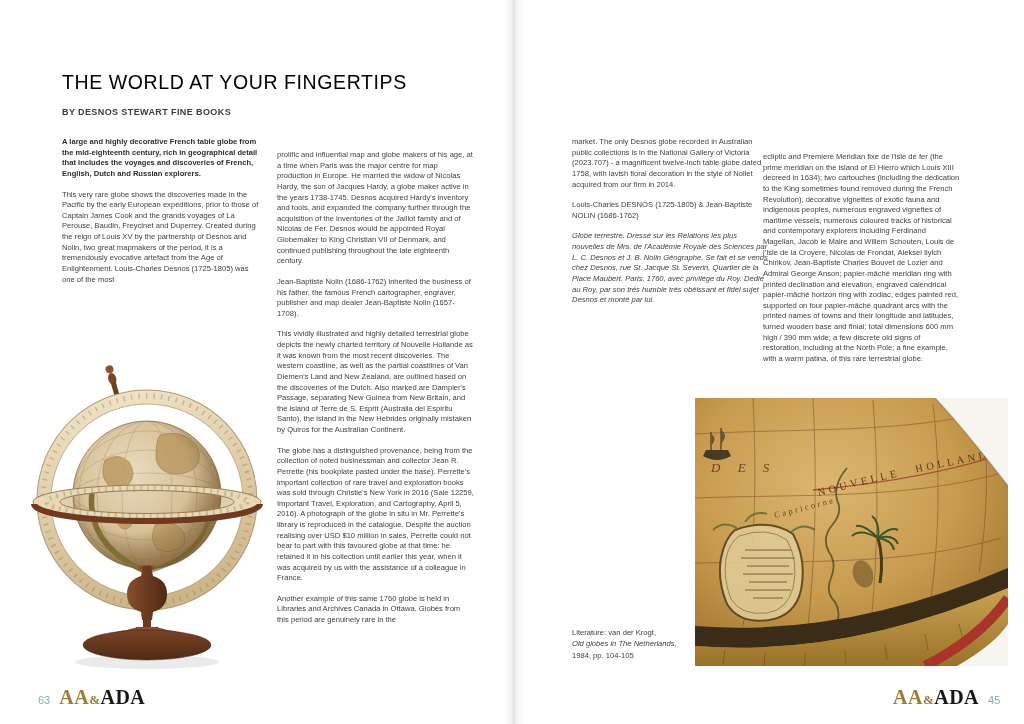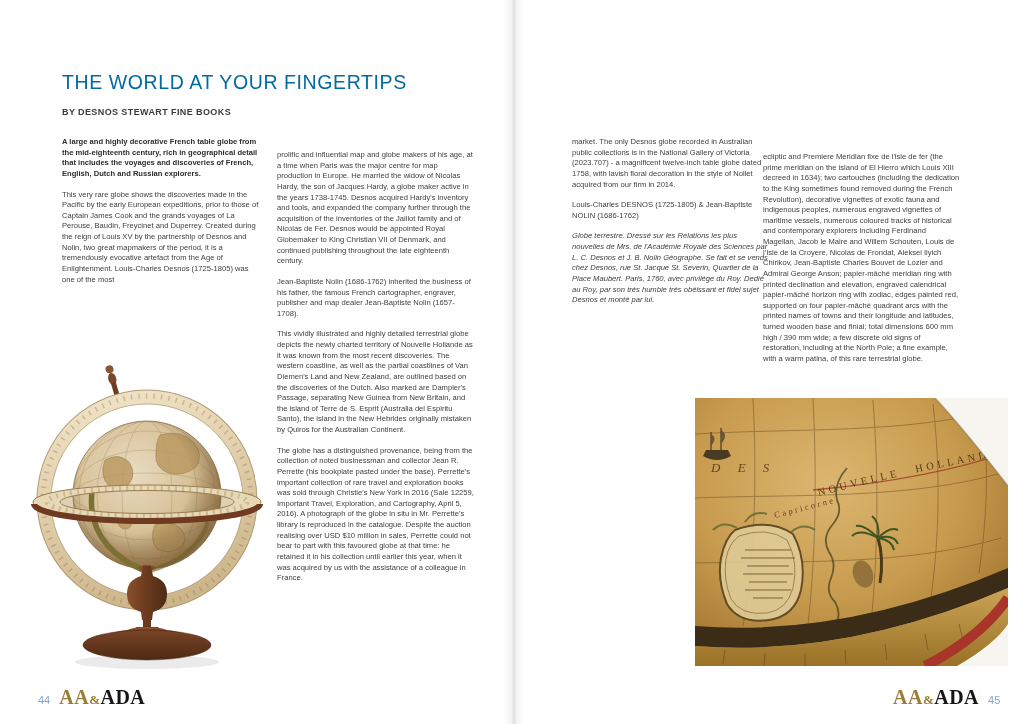--- a/index.html
+++ b/index.html
@@ -2,21 +2,21 @@
 <html><head>
 <meta charset="utf-8">
 <style>
   * { margin:0; padding:0; box-sizing:border-box; }
   html,body { width:1024px; height:724px; }
   body { background:#ffffff; font-family:"Liberation Sans", sans-serif; position:relative; overflow:hidden; }
   .spread { position:absolute; inset:0; background:#ffffff; }
   .gutter { position:absolute; left:504px; top:0; width:20px; height:724px;
     background:linear-gradient(to right, rgba(0,0,0,0) 0%, rgba(0,0,0,0.05) 38%, rgba(0,0,0,0.12) 50%, rgba(0,0,0,0.05) 62%, rgba(0,0,0,0) 100%); }
   .title { position:absolute; left:62px; top:71px; font-size:19.5px; font-weight:500;
-    letter-spacing:0.6px; color:#0369a1; white-space:nowrap; }
+    letter-spacing:0.6px; color:#000000; white-space:nowrap; }
   .byline { position:absolute; left:62px; top:107px; font-size:9px; font-weight:bold;
     letter-spacing:0.4px; color:#3b3b3b; white-space:nowrap; }
   .col { position:absolute; top:137px; width:197px; font-size:7.6px; line-height:1.4;
     color:#404040; }
   .col p { margin-bottom:10px; }
   .col1 { left:62px; } .col2 { left:277px;margin-top:13px; } .col3 { left:572px; } .col4 { left:763px;margin-top:15px; }
   .bold-intro { font-weight:bold; color:#2d2d2d; }
   .italic { font-style:italic; }
   .photo { position:absolute; display:block; }
   #photo-globe { left:30px; top:330px; width:234px; height:346px; }
@@ -44,20 +44,21 @@
   <div class="col col1">
     <p class="bold-intro">A large and highly decorative French table globe from the mid-eighteenth century, rich in geographical detail that includes the voyages and discoveries of French, English, Dutch and Russian explorers.</p>
     <p>This very rare globe shows the discoveries made in the Pacific by the early European expeditions, prior to those of Captain James Cook and the grands voyages of La Perouse, Baudin, Freycinet and Duperrey. Created during the reign of Louis XV by the partnership of Desnos and Nolin, two great mapmakers of the period, it is a tremendously evocative artefact from the Age of Enlightenment. Louis-Charles Desnos (1725-1805) was one of the most</p>
   </div>
 
   <div class="col col2">
     <p>prolific and influential map and globe makers of his age, at a time when Paris was the major centre for map production in Europe. He married the widow of Nicolas Hardy, the son of Jacques Hardy, a globe maker active in the years 1738-1745. Desnos acquired Hardy's inventory and tools, and expanded the company further through the acquisition of the inventories of the Jaillot family and of Nicolas de Fer. Desnos would be appointed Royal Globemaker to King Christian VII of Denmark, and continued publishing throughout the late eighteenth century.</p>
     <p>Jean-Baptiste Nolin (1686-1762) inherited the business of his father, the famous French cartographer, engraver, publisher and map dealer Jean-Baptiste Nolin (1657-1708).</p>
     <p>This vividly illustrated and highly detailed terrestrial globe depicts the newly charted territory of Nouvelle Hollande as it was known from the most recent discoveries. The western coastline, as well as the partial coastlines of Van Diemen's Land and New Zealand, are outlined based on the discoveries of the Dutch. Also marked are Dampier's Passage, separating New Guinea from New Britain, and the island of Terre de S. Esprit (Australia del Espiritu Santo), the island in the New Hebrides originally mistaken by Quiros for the Australian Continent.</p>
     <p>The globe has a distinguished provenance, being from the collection of noted businessman and collector Jean R. Perrette (his bookplate pasted under the base). Perrette's important collection of rare travel and exploration books was sold through Christie's New York in 2016 (Sale 12259, Important Travel, Exploration, and Cartography, April 5, 2016). A photograph of the globe in situ in Mr. Perrette's library is reproduced in the catalogue. Despite the auction realising over USD $10 million in sales, Perrette could not bear to part with this favoured globe at that time: he retained it in his collection until earlier this year, when it was acquired by us with the assistance of a colleague in France.</p>
+    <p>Another example of this same 1760 globe is held in Libraries and Archives Canada in Ottawa. Globes from this period are genuinely rare in the</p>
   </div>
 
   <div class="col col3">
     <p>market. The only Desnos globe recorded in Australian public collections is in the National Gallery of Victoria (2023.707) - a magnificent twelve-inch table globe dated 1758, with lavish floral decoration in the style of Nollet acquired from our firm in 2014.</p>
     <p>Louis-Charles DESNOS (1725-1805) &amp; Jean-Baptiste NOLIN (1686-1762)</p>
     <p class="italic">Globe terrestre. Dressé sur les Relations les plus nouvelles de Mrs. de l'Académie Royale des Sciences par L. C. Desnos et J. B. Nolin Géographe. Se fait et se vends chez Desnos, rue St. Jacque St. Severin, Quartier de la Place Maubert. Paris, 1760, avec privilége du Roy. Dedié au Roy, par son trés humble trés obéissant et fidel sujet Desnos et monté par lui.</p>
   </div>
 
   <div class="col col4">
     <p>ecliptic and Premiere Meridian fixe de l'isle de fer (the prime meridian on the island of El Hierro which Louis XIII decreed in 1634); two cartouches (including the dedication to the King sometimes found removed during the French Revolution), decorative vignettes of exotic fauna and indigenous peoples, numerous engraved vignettes of maritime vessels, numerous coloured tracks of historical and contemporary explorers including Ferdinand Magellan, Jacob le Maire and Willem Schouten, Louis de l'Isle de la Croyere, Nicolas de Frondat, Aleksei Ilyich Chirikov, Jean-Baptiste Charles Bouvet de Lozier and Admiral George Anson; papier-mâché meridian ring with printed declination and elevation, engraved calendrical papier-mâché horizon ring with zodiac, edges painted red, supported on four papier-mâché quadrant arcs with the printed names of towns and their longitude and latitudes, turned wooden base and finial; total dimensions 600 mm high / 390 mm wide; a few discrete old signs of restoration, including at the North Pole; a fine example, with a warm patina, of this rare terrestrial globe.</p>
@@ -240,23 +241,28 @@
       <path d="M230,268 Q285,240 313,200" fill="none" stroke="#a8342a" stroke-width="10"></path>
       <path d="M262,268 Q300,246 313,226 L313,268 Z" fill="#f7f5f0"></path>
     </g>
 
     <g>
       <path d="M240,0 L313,0 L313,88 Q268,30 240,0 Z" fill="#f7f5f0"></path>
       <path d="M240,0 Q268,30 313,88" fill="none" stroke="#8a6a3a" stroke-width="1.5" opacity="0.5"></path>
     </g>
   </svg>
 
+  <div class="caption">
+    <div>Literature: van der Krogt,</div>
+    <div class="italic">Old globes in The Netherlands,</div>
+    <div>1984, pp. 104-105</div>
+  </div>
 
   <div class="footer footer-left">
-    <span class="pagenum">44</span>
+    <span class="pagenum">63</span>
     <span class="logo"><span class="gold">AA</span><span class="amp gold">&amp;</span><span>ADA</span></span>
   </div>
 
   <div class="footer footer-right">
     <span class="logo"><span class="gold">AA</span><span class="amp gold">&amp;</span><span>ADA</span></span>
     <span class="pagenum">45</span>
   </div>
 
 </div>
 

